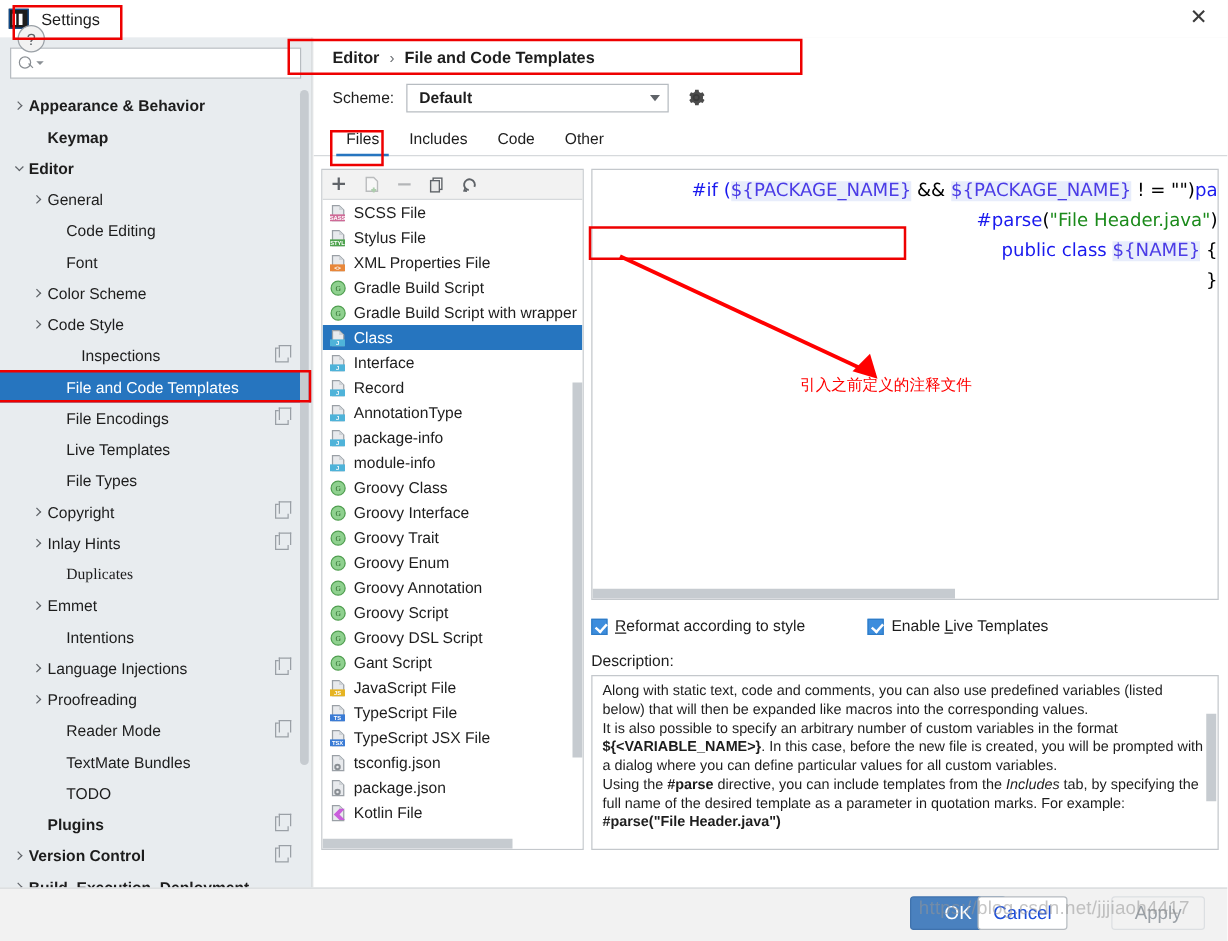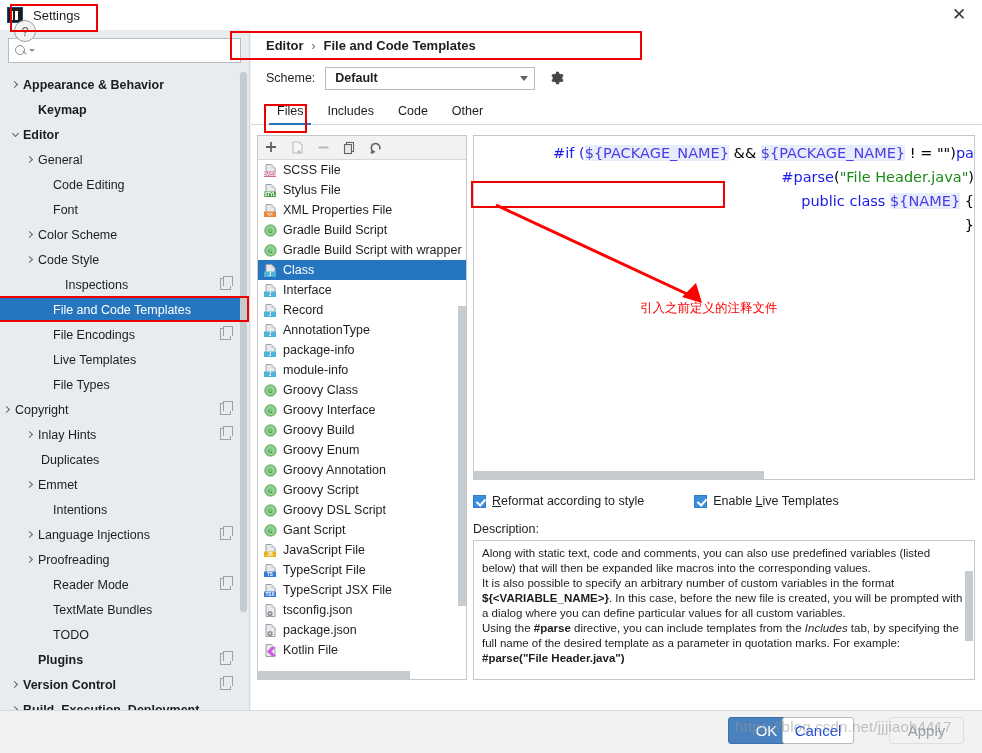--- a/index.html
+++ b/index.html
@@ -294,35 +294,35 @@
           <span class="copy-badge"></span>
         </div>
         <div class="tree-row" style="padding-left: 38px;">
           <span class="arrow right"></span>
           <span class="tree-label">Live Templates</span>
         </div>
         <div class="tree-row" style="padding-left: 38px;">
           <span class="arrow right"></span>
           <span class="tree-label">File Types</span>
         </div>
-        <div class="tree-row" style="">
+        <div class="tree-row" style="padding-left: 23px;">
           <span class="arrow right">
             <span class="chev"></span>
           </span>
           <span class="tree-label">Copyright</span>
           <span class="copy-badge"></span>
         </div>
         <div class="tree-row" style="padding-left: 23px;">
           <span class="arrow right">
             <span class="chev"></span>
           </span>
           <span class="tree-label">Inlay Hints</span>
           <span class="copy-badge"></span>
         </div>
-        <div class="tree-row" style="padding-left: 26px;">
+        <div class="tree-row" style="padding-left: 38px; font-family: Liberation Serif, serif;">
           <span class="arrow right"></span>
           <span class="tree-label">Duplicates</span>
         </div>
         <div class="tree-row" style="padding-left: 23px;">
           <span class="arrow right">
             <span class="chev"></span>
           </span>
           <span class="tree-label">Emmet</span>
         </div>
         <div class="tree-row" style="padding-left: 38px;">
@@ -573,21 +573,21 @@
               </span>
               <span>Groovy Interface</span>
             </div>
             <div class="file-row">
               <span class="fico">
                 <svg width="15" height="15" viewBox="0 0 15 15">
                   <circle cx="7.5" cy="7.5" r="5.6" fill="#8fd18f" stroke="#4f9e4f" stroke-width="1"></circle>
                   <text x="7.5" y="9.6" font-size="6" font-family="Liberation Serif, serif" fill="#2d6b2d" text-anchor="middle">G</text>
                 </svg>
               </span>
-              <span>Groovy Build</span>
+              <span>Groovy Trait</span>
             </div>
             <div class="file-row">
               <span class="fico">
                 <svg width="15" height="15" viewBox="0 0 15 15">
                   <circle cx="7.5" cy="7.5" r="5.6" fill="#8fd18f" stroke="#4f9e4f" stroke-width="1"></circle>
                   <text x="7.5" y="9.6" font-size="6" font-family="Liberation Serif, serif" fill="#2d6b2d" text-anchor="middle">G</text>
                 </svg>
               </span>
               <span>Groovy Enum</span>
             </div>

